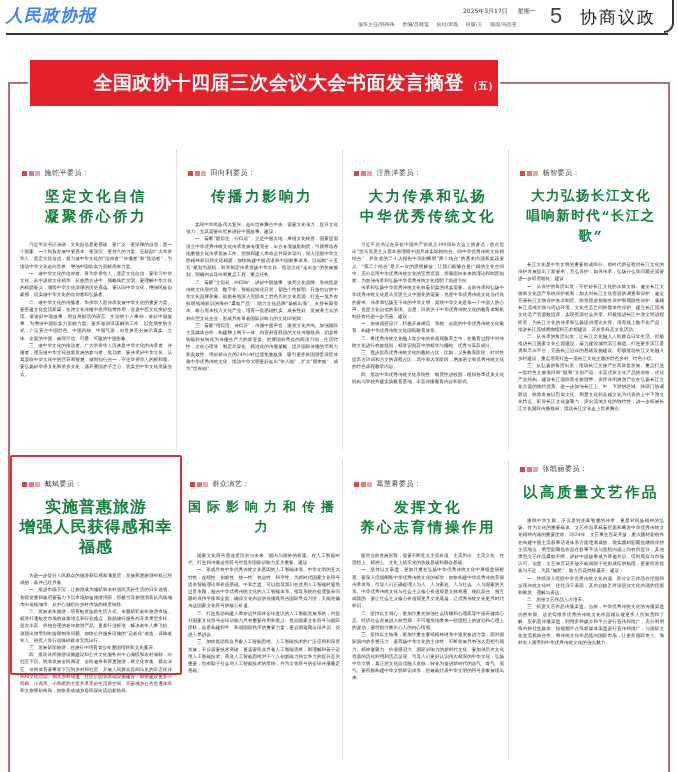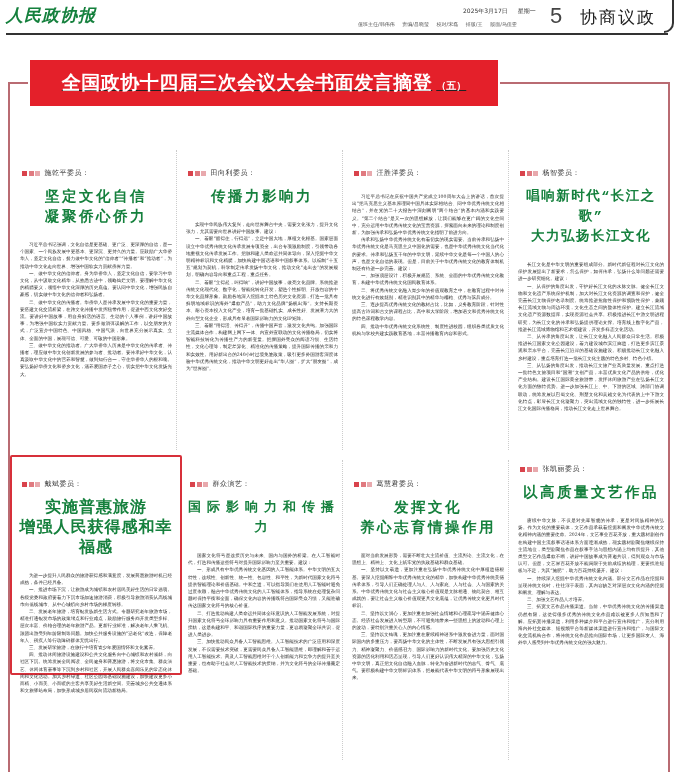--- a/index.html
+++ b/index.html
@@ -1,36 +1,36 @@
 <!DOCTYPE html>
 <html><head>
 <meta charset="utf-8">
 <style>
   * { box-sizing: border-box; margin: 0; padding: 0; }
   html, body { width: 678px; height: 772px; background: #ffffff; overflow: hidden; }
   body { font-family: "DejaVu Serif", "Liberation Serif", serif; color: #222; position: relative; }
 
   
   .masthead { position: absolute; left: 0; top: 0; width: 678px; height: 36px; }
-  .masthead .logo { position: absolute; left: 6px; top: 4px; font-family: "DejaVu Serif", serif; font-size: 17px; font-weight: bold; font-style: italic; letter-spacing: 1px; color: #15803d; }
+  .masthead .logo { position: absolute; left: 6px; top: 4px; font-family: "DejaVu Serif", serif; font-size: 17px; font-weight: bold; font-style: italic; letter-spacing: 1px; color: #3b82f6; }
   .masthead .rule { position: absolute; left: 6px; top: 33px; width: 662px; height: 2px; background: #333; }
   .masthead .date { position: absolute; left: 455px; top: 7px; font-size: 6px; font-family: "DejaVu Sans", sans-serif; color: #333; white-space: nowrap; }
   .masthead .date span { margin-left: 8px; }
   .masthead .credits { position: absolute; left: 358px; top: 21px; font-size: 5px; font-family: "DejaVu Sans", sans-serif; color: #555; white-space: nowrap; }
   .masthead .credits span { margin-right: 6px; }
   .masthead .page-num { position: absolute; left: 550px; top: 3px; font-family: "Liberation Sans", sans-serif; font-size: 22px; color: #444; font-weight: normal; }
   .masthead .section-name { position: absolute; left: 580px; top: 6px; font-family: "DejaVu Sans", sans-serif; font-size: 17px; color: #222; letter-spacing: 2px; }
   .masthead .curl { position: absolute; left: 664px; top: 0; width: 10px; height: 33px; border-right: 2px solid #333; border-bottom: 2px solid #333; border-bottom-right-radius: 10px; }
 
   
   .frame { position: absolute; left: 8px; top: 82px; width: 662px; height: 690px; border-left: 2px solid #b96b72; border-right: 2px solid #b96b72; border-top: 2px solid #b96b72; }
   .frame-top-gap { position: absolute; left: 28px; top: 80px; width: 472px; height: 6px; background: #fff; }
 
   
-  .banner { position: absolute; left: 30px; top: 60px; width: 468px; height: 46px; background: #e4202a; display: flex; align-items: center; justify-content: center; text-decoration: underline; }
+  .banner { position: absolute; left: 30px; top: 60px; width: 468px; height: 46px; background: #e4202a; display: flex; align-items: center; justify-content: flex-end; }
   .banner .title { color: #fff; font-family: "DejaVu Sans", sans-serif; font-weight: bold; font-size: 19px; letter-spacing: 0.5px; }
   .banner .sub { color: #fff; font-family: "DejaVu Sans", sans-serif; font-weight: bold; font-size: 10px; margin-left: 4px; margin-top: 5px; }
 
   
   .article { position: absolute; width: 160px; margin-top: 12px; }
   .article .author-row { display: flex; align-items: center; height: 12px; margin-left: 6px; }
   .marker { display: inline-block; width: 5px; height: 5px; margin-right: 1.5px; }
   .m1 { background: #d9434c; } .m2 { background: #e07a80; } .m3 { background: #e8a9ad; }
   .author { font-family: "DejaVu Sans", sans-serif; font-size: 7px; color: #333; margin-left: 3px; letter-spacing: 0.5px; }
   .headline { text-align: center; font-family: Liberation Mono, monospace; font-weight: bold; color: #15803d; margin-top: 8px; line-height: 20px; font-size: 14.5px; letter-spacing: 2.5px; }
@@ -116,40 +116,44 @@
   </div>
 </div>
 
 <div class="article" style="left:348px; top:155px;">
   <div class="author-row">
     <span class="marker m1"></span>
       <span class="marker m2"></span>
       <span class="marker m3"></span>
     <span class="author">汪胜洋委员：</span>
   </div>
+  <div class="headline">
+    <div>大力传承和弘扬</div>
+    <div>中华优秀传统文化</div>
+  </div>
   <div class="body">
     <p>习近平总书记在庆祝中国共产党成立100周年大会上的讲话，首次提出“把马克思主义基本原理同中国具体实际相结合、同中华优秀传统文化相结合”，并在党的二十大报告中深刻阐明“两个结合”的基本内涵和实践要义。“第二个结合”是又一次的思想解放，让我们能够在更广阔的文化空间中，充分运用中华优秀传统文化的宝贵资源，探索面向未来的理论和制度创新，为加强传承和弘扬中华优秀传统文化指明了前进方向。</p>
     <p>传承和弘扬中华优秀传统文化有着切实的现实需要。当前传承和弘扬中华优秀传统文化是马克思主义中国化的需要，也是中华优秀传统文化当代化的要求。传承和弘扬五千年的中华文明，延续中华文化是每一个中国人的心声，也是文化自信的表现。但是，目前关于中华优秀传统文化的教育体制机制还有待进一步完善。建议：</p>
     <p>一、加强顶层设计，积极开展规范、系统、全面的中华优秀传统文化教育，构建中华优秀传统文化国民教育体系。</p>
     <p>二、将优秀传统文化融入青少年的价值观教育之中，在教育过程中对传统文化进行有效甄别，精准识别其中的精华与糟粕、优秀与落后成分。</p>
     <p>三、逐步提高优秀传统文化的教材占比，比如，义务教育阶段，针对性提高古诗词和古文的课程占比，高中和大学阶段，增加语文和优秀传统文化的特色课程教学内容。</p>
     <p>四、推动中华优秀传统文化系统性、制度性进校园，组织各类优质文化机构与学校共建实践教育基地，丰富传播教育内容和形式。</p>
   </div>
 </div>
 
 <div class="article" style="left:514px; top:155px; width:154px;">
   <div class="author-row">
     <span class="marker m1"></span>
       <span class="marker m2"></span>
       <span class="marker m3"></span>
     <span class="author">杨智委员：</span>
   </div>
   <div class="headline" style="font-size:13.5px; letter-spacing:1.5px;">
+    <div>大力弘扬长江文化</div>
     <div>唱响新时代“长江之歌”</div>
-    <div>大力弘扬长江文化</div>
   </div>
   <div class="body">
     <p>长江文化是中华文明的重要组成部分。新时代新征程对长江文化的保护发展提出了新要求，怎么保护，如何传承，弘扬什么等问题还需要进一步研究细化。建议：</p>
     <p>一、从保护的角度出发，守护好长江文化的水脉文脉。健全长江文物和文化遗产系统保护机制，加大对长江文化资源的调查和保护，健全完善长江文物保护名录制度。统筹推进抢救性保护和预防性保护，兼顾长江流域文物与周边环境，文化生态之间的整体性保护。建立长江流域文化遗产资源数据库，实现资源社会共享。积极推进长江中游文明进程研究，为长江文化的传承和弘扬提供理论支撑。培育线上数字化产品，推进长江流域博物馆和艺术馆建设，开发多样态文化活动。</p>
     <p>二、从传承的角度出发，让长江文化融入人民群众日常生活。积极推进长江国家文化公园建设，着力建设城市滨江廊道，打造更多滨江景观和亲水平台，完善长江沿岸的基础设施建设。积极推动长江文化融入乡村建设，重点培育打造一批长江文化主题的特色乡村、特色小镇。</p>
     <p>三、从弘扬的角度出发，推动长江文旅产业高质量发展。重点打造一批特色文旅项目和“国潮”文创产品，丰富优质文化产品的供给，优化产业结构。建设长江国际黄金旅游带，发挥休闲旅游产业在弘扬长江文化方面的独特优势。进一步加强长江上、中、下游的区域、跨部门协调联动，统筹发展以巴蜀文化、荆楚文化和吴越文化为代表的上中下游文化特点，彰显长江文化凝聚力，突出流域文化的独特性，进一步拓展长江文化国际传播格局，推动长江文化走上世界舞台。</p>
   </div>
 </div>
 
 <div class="article" style="left:16px; top:466px;">

